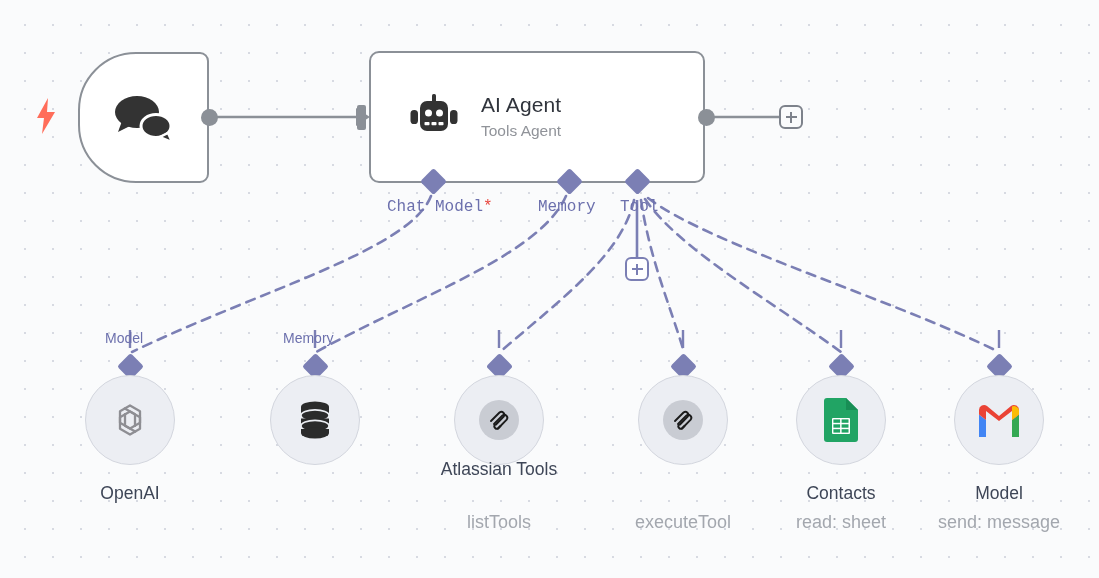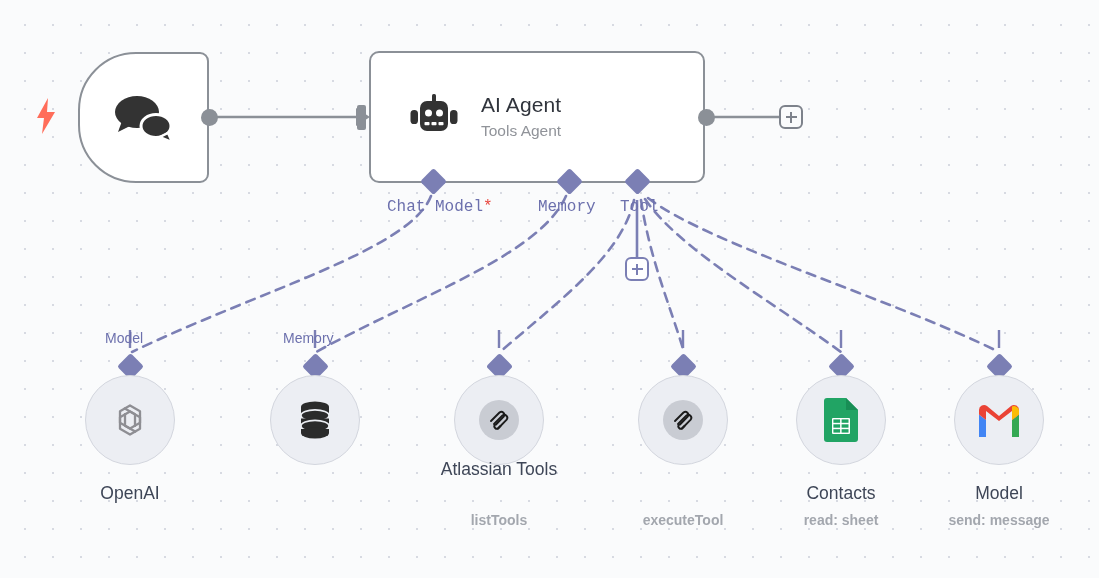--- a/index.html
+++ b/index.html
@@ -158,25 +158,24 @@
     position: absolute;
     text-align: center;
     font-size: 17.5px;
     color: #3e4657;
     white-space: nowrap;
     transform: translateX(-50%);
   }
   .subnode-sublabel {
     position: absolute;
     text-align: center;
-    font-size: 14px;
+    font-size: 18px;
     color: #a3a7ae;
     white-space: nowrap;
     transform: translateX(-50%);
-    font-weight: bold;
   }
   .node-caption {
     position: absolute;
     text-align: center;
     font-size: 18px;
     color: #3e4657;
     line-height: 1.48;
     transform: translateX(-50%);
   }
   .atlassian-disc {

